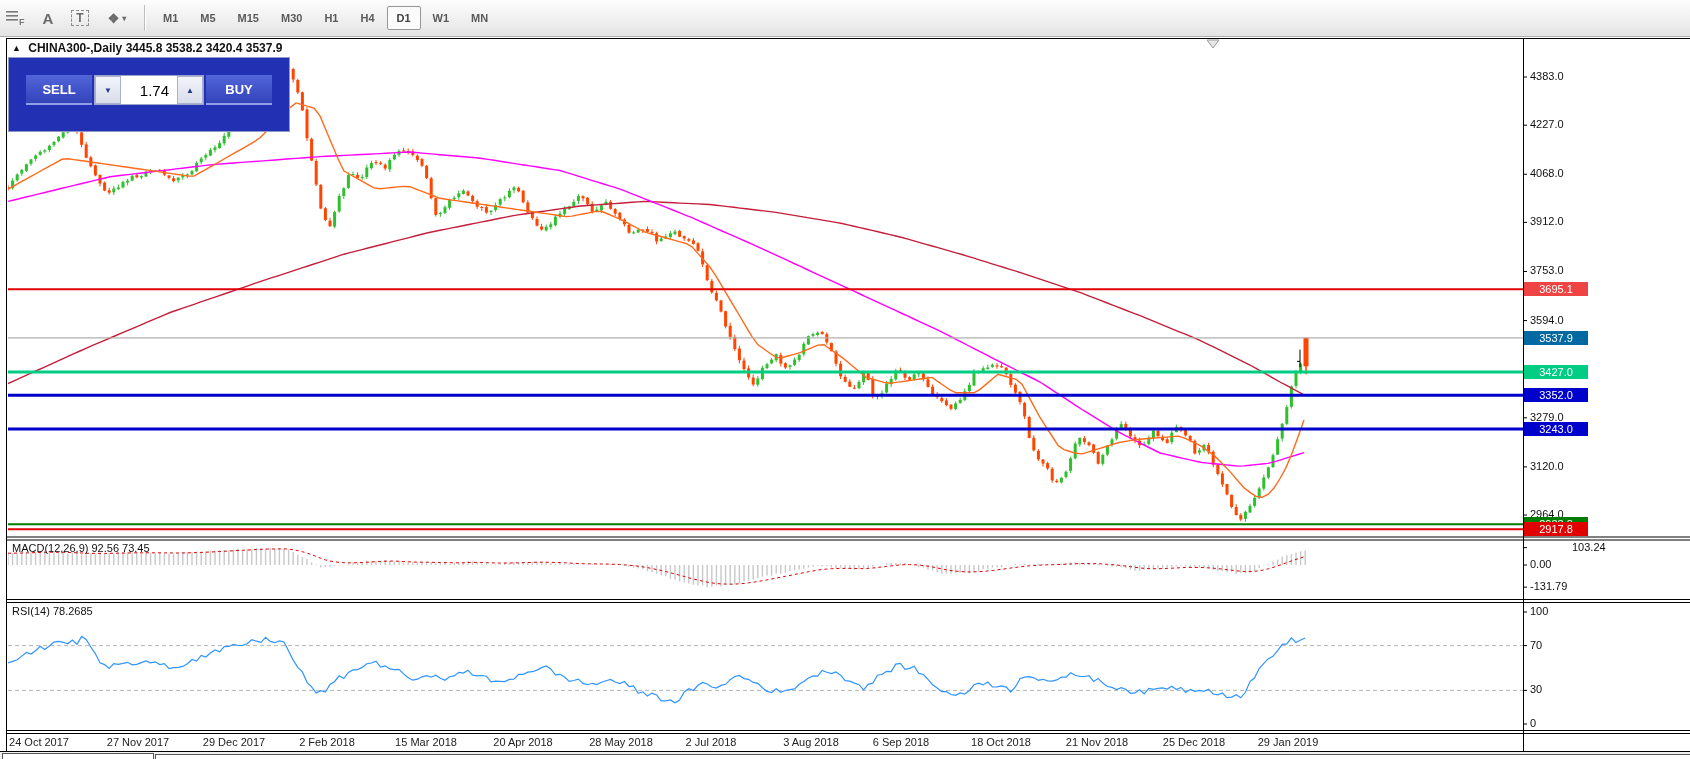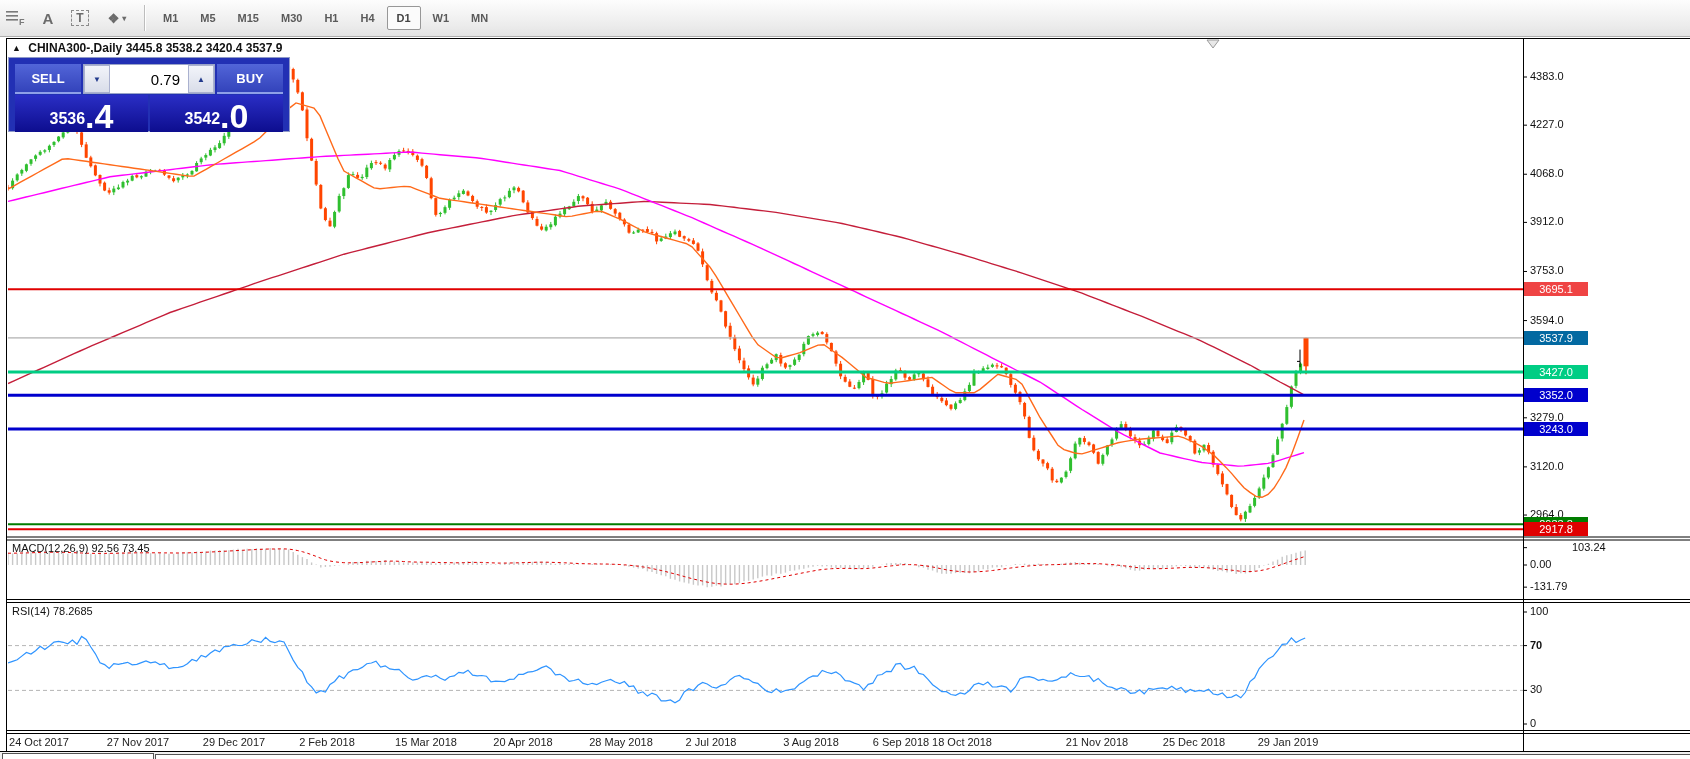--- a/index.html
+++ b/index.html
@@ -15,21 +15,21 @@
   .tf-btn{display:inline-flex;align-items:center;justify-content:center;height:22px;padding:0 9px;
           margin:0 1px;font-size:11px;font-weight:bold;color:#5a5a5a;border:1px solid transparent;}
   .tf-btn.active{background:#fbfbfb;border:1px solid #979797;border-radius:2px;color:#444;}
   
   #chart-svg{position:absolute;left:0;top:0;}
   .overlay{position:absolute;left:0;top:0;width:1690px;height:759px;pointer-events:none;}
   .chart-title{position:absolute;left:12px;top:41px;font-size:12px;color:#111;font-weight:bold;letter-spacing:0;}
   .chart-title .arr{font-size:9px;position:relative;top:-1px;margin-right:4px;}
   
   .trade-panel{position:absolute;left:8px;top:57px;width:282px;height:75px;background:#2230b4;
-               border:1px solid #8e99c8;box-sizing:border-box;padding:6px;}
+               border:1px solid #8e99c8;box-sizing:border-box;padding:17px;}
   .tp-row1{display:flex;height:30px;}
   .tp-btn{flex:0 0 66px;display:flex;align-items:center;justify-content:center;color:#fff;
           font-size:13px;font-weight:bold;background:linear-gradient(180deg,#5265d8,#3343bb);
           border-bottom:2px solid #8fa0e8;box-sizing:border-box;}
   .tp-vol{flex:1;display:flex;align-items:stretch;margin:0 2px;background:#eef0f6;border:1px solid #9aa4c8;}
   .tp-step{width:24px;display:flex;align-items:center;justify-content:center;color:#223a8c;font-size:8px;
            background:linear-gradient(180deg,#f2f4fa,#d9dde9);border:1px solid #aab1cf;}
   .tp-volval{flex:1;background:#fff;display:flex;align-items:center;justify-content:flex-end;
              padding-right:8px;font-size:15px;color:#000;}
   .tp-row2{display:flex;height:37px;margin-top:1px;}
@@ -1017,65 +1017,55 @@
       <div class="badge" style="top: 330.882px; background: #0369a1;">3537.9</div>
       <div class="badge" style="top: 365.117px; background: rgb(0, 205, 132);">3427.0</div>
       <div class="badge" style="top: 388.27px; background: rgb(0, 0, 205);">3352.0</div>
       <div class="badge" style="top: 421.918px; background: rgb(0, 0, 205);">3243.0</div>
       <div class="badge" style="top: 517.368px; background: rgb(0, 125, 0);">2933.8</div>
       <div class="badge" style="top: 522.307px; background: rgb(224, 0, 0);">2917.8</div>
       <div class="axlab" style="left: 1572px; top: 540.656px;">103.24</div>
       <div class="axlab" style="left: 1530px; top: 558px;">0.00</div>
       <div class="axlab" style="left: 1530px; top: 580.141px;">-131.79</div>
       <div class="axlab" style="left: 1530px; top: 605px;">100</div>
-      <div class="axlab" style="left: 1530px; top: 638.6px; font-weight: bold;">70</div>
+      <div class="axlab" style="left: 1530px; top: 638.6px;">70</div>
       <div class="axlab" style="left: 1530px; top: 683.4px;">30</div>
       <div class="axlab" style="left: 1530px; top: 717px;">0</div>
       <div class="indlab" style="left: 12px; top: 542px; text-align: center;">MACD(12,26,9) 92.56 73.45</div>
       <div class="indlab" style="left: 12px; top: 605px;">RSI(14) 78.2685</div>
       <div class="datelab" style="left: 39px;">24 Oct 2017</div>
       <div class="datelab" style="left: 138px;">27 Nov 2017</div>
       <div class="datelab" style="left: 234px;">29 Dec 2017</div>
       <div class="datelab" style="left: 327px;">2 Feb 2018</div>
       <div class="datelab" style="left: 426px;">15 Mar 2018</div>
       <div class="datelab" style="left: 523px;">20 Apr 2018</div>
       <div class="datelab" style="left: 621px;">28 May 2018</div>
       <div class="datelab" style="left: 711px;">2 Jul 2018</div>
       <div class="datelab" style="left: 811px;">3 Aug 2018</div>
       <div class="datelab" style="left: 901px;">6 Sep 2018</div>
-      <div class="datelab" style="left: 962px;">18 Oct 2018</div>
+      <div class="datelab" style="left: 1001px;">18 Oct 2018</div>
       <div class="datelab" style="left: 1097px;">21 Nov 2018</div>
       <div class="datelab" style="left: 1194px;">25 Dec 2018</div>
       <div class="datelab" style="left: 1288px;">29 Jan 2019</div>
     </div>
 
   <div class="chart-title">
     <span class="arr">▲</span>
     <span>CHINA300-,Daily  3445.8 3538.2 3420.4 3537.9</span>
   </div>
 
   <div class="trade-panel">
     <div class="tp-row1">
       <div class="tp-btn">SELL</div>
       <div class="tp-vol">
         <div class="tp-step">▼</div>
-        <div class="tp-volval">0.79</div>
+        <div class="tp-volval">1.74</div>
         <div class="tp-step">▲</div>
       </div>
       <div class="tp-btn">BUY</div>
-    </div>
-    <div class="tp-row2">
-      <div class="tp-price left">
-        <span class="tp-small">3536</span>
-        <span class="tp-big">.4</span>
-      </div>
-      <div class="tp-price">
-        <span class="tp-small">3542</span>
-        <span class="tp-big">.0</span>
-      </div>
     </div>
   </div>
 
   <div class="bstrip">
     <div class="bbox1"></div>
     <div class="bbox2"></div>
   </div>
 
 </div>
 

